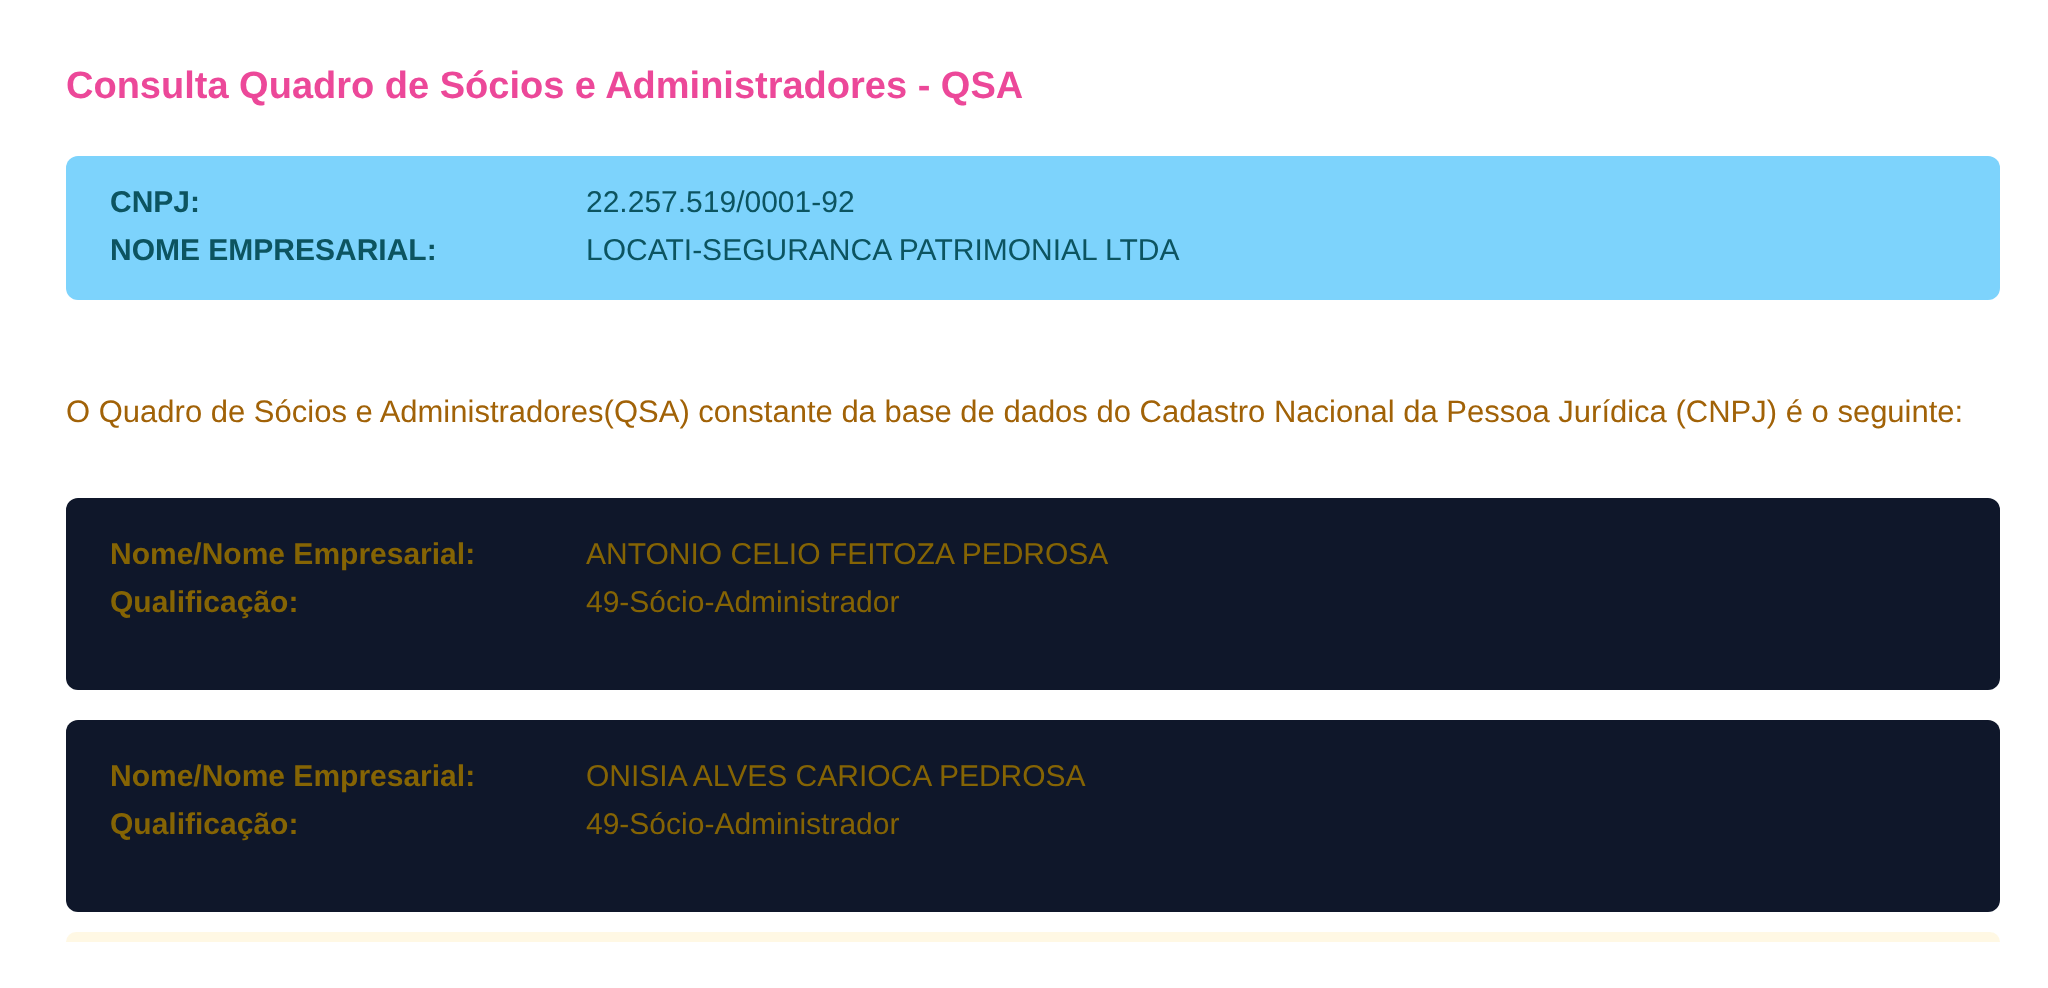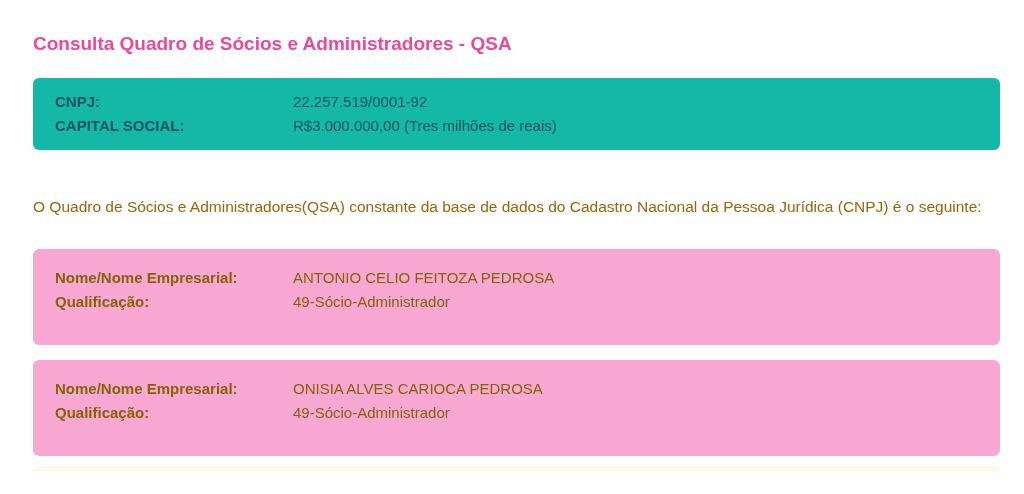--- a/index.html
+++ b/index.html
@@ -17,26 +17,26 @@
     font-weight: bold;
     color: #ec4899;
   }
   .panel {
     width: 967px;
     margin-left: 33px;
     border-radius: 6px;
   }
   .panel.info {
     margin-top: 23px;
-    background: #14b8a6;
+    background: #7dd3fc;
     color: #0c5460;
     padding: 12px 22px;
   }
   .panel.warn {
-    background: #f9a8d4;
+    background: #0f172a;
     color: #856404;
     padding: 17px 22px 31px 22px;
   }
   .panel.warn.first { margin-top: 33px; }
   .panel.warn.second { margin-top: 15px; }
   .field-row {
     font-size: 15px;
     line-height: 24px;
     white-space: nowrap;
   }
@@ -68,21 +68,21 @@
 </head>
 <body>
 
 <h1 class="page-title">Consulta Quadro de Sócios e Administradores - QSA</h1>
 
 <div class="panel info">
   <div class="field-row">
     <span class="label">CNPJ:</span><span class="value">22.257.519/0001-92</span>
   </div>
   <div class="field-row">
-    <span class="label">CAPITAL SOCIAL:</span><span class="value">R$3.000.000,00 (Tres milhões de reais)</span>
+    <span class="label">NOME EMPRESARIAL:</span><span class="value">LOCATI-SEGURANCA PATRIMONIAL LTDA</span>
   </div>
 </div>
 
 <p class="intro-text">O Quadro de Sócios e Administradores(QSA) constante da base de dados do Cadastro Nacional da Pessoa Jurídica (CNPJ) é o seguinte:</p>
 
 <div class="panel warn first">
   <div class="field-row">
     <span class="label">Nome/Nome Empresarial:</span><span class="value">ANTONIO CELIO FEITOZA PEDROSA</span>
   </div>
   <div class="field-row">

